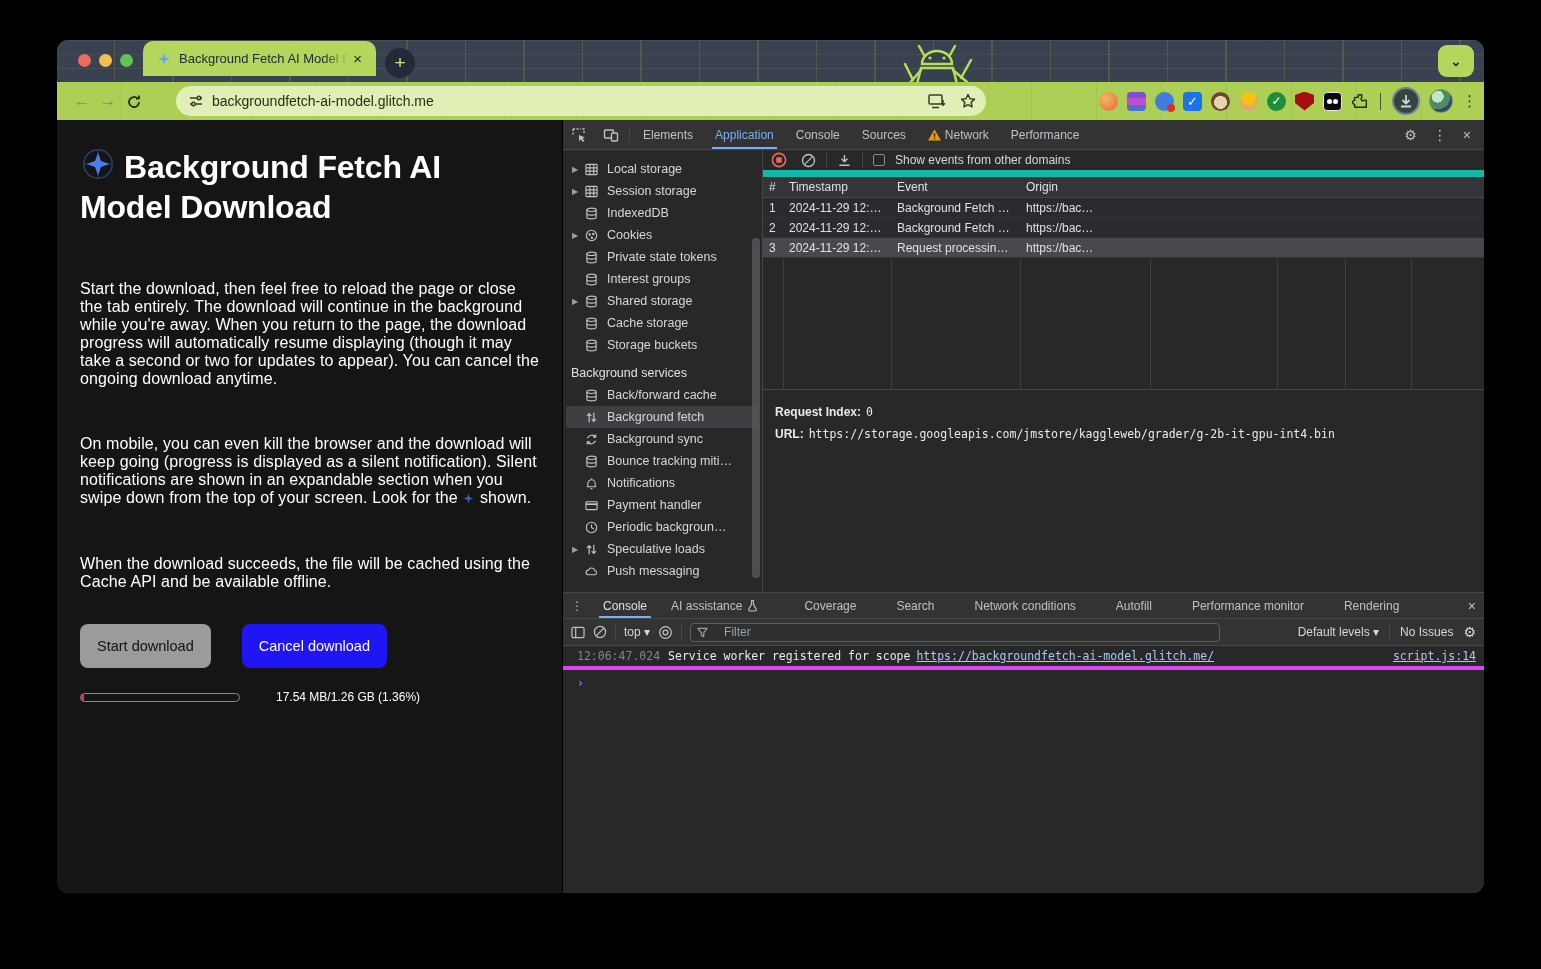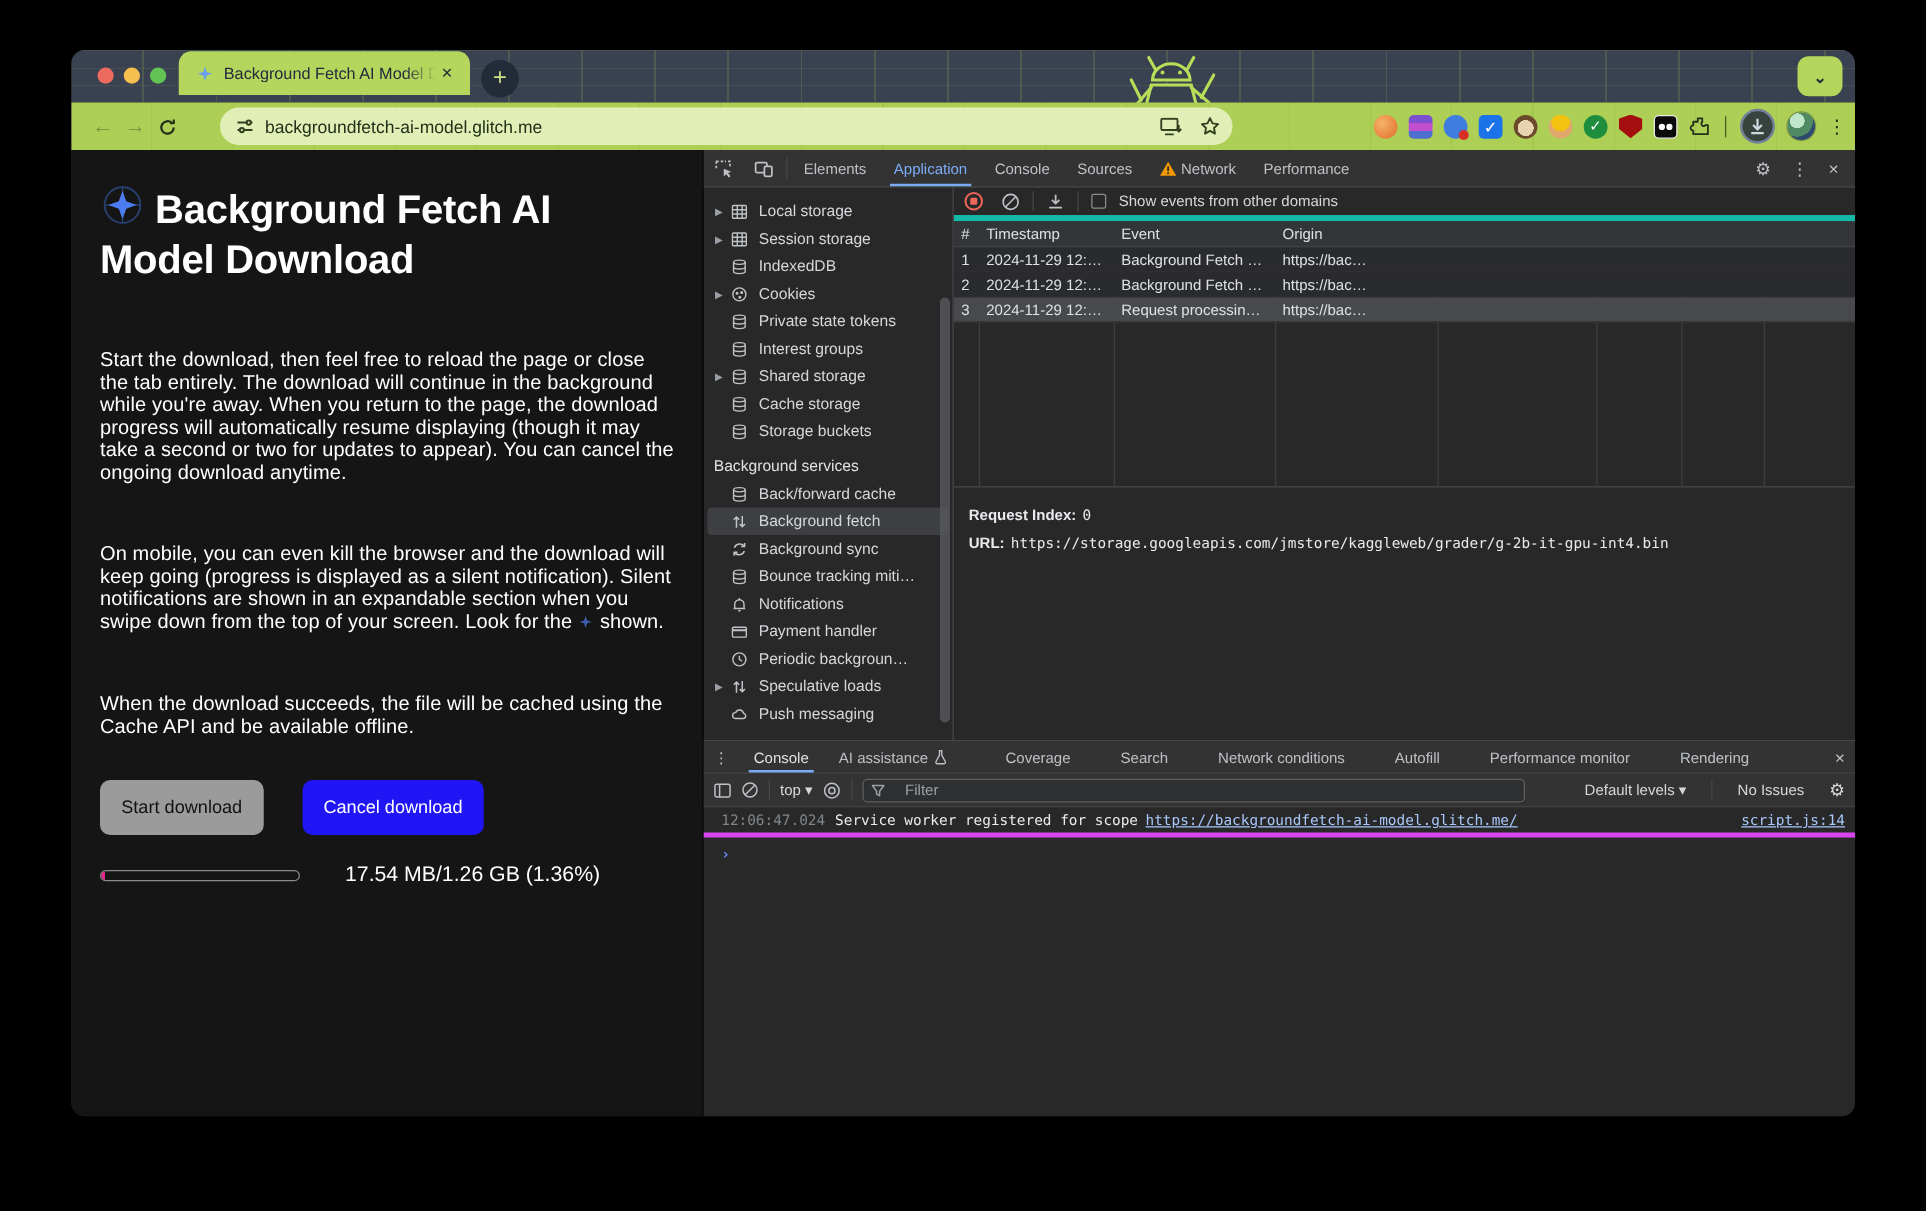--- a/index.html
+++ b/index.html
@@ -48,21 +48,21 @@
   .sparkle { display:inline-block; vertical-align:-4px; margin-right:8px; }
   .page p { font-size:16px; line-height:18px; width:460px; letter-spacing:.1px; }
   .p1 { margin-top:53px; } .p2 { margin-top:47px; } .p3 { margin-top:48px; }
   .btnrow { margin-top:33px; display:flex; gap:31px; align-items:center; }
   .btn { border:none; border-radius:8px; font-size:14.5px; padding:14px 17px; font-family:inherit; }
   .btn.start { background:#9b9b9b; color:#111; }
   .btn.cancel { background:#2015f5; color:#fff; }
   .progressrow { margin-top:22px; display:flex; align-items:center; gap:36px; }
   .pbar { width:160px; height:9px; border:1.5px solid #8a8a8a; border-radius:6px; background:#151515; overflow:hidden; }
   .pbar-fill { height:100%; background:#e9258e; border-radius:6px 0 0 6px; }
-  .ptext { font-size:17px; color:#fff; }
+  .ptext { font-size:12px; color:#fff; }
 
   
   .devtools { flex:1; background:#282828; color:#dfe1e5; display:flex; flex-direction:column; font-size:12px; position:relative; }
   .dt-tabs { height:30px; background:#333333; border-bottom:1px solid #474747; display:flex; align-items:stretch; }
   .dt-tool-ico { display:flex; align-items:center; padding:0 8px; color:#bdc1c6; }
   .dt-vdiv { width:1px; background:#474747; margin:6px 2px; }
   .dt-tab { display:flex; align-items:center; gap:4px; padding:0 11px; color:#bdc1c6; position:relative; white-space:nowrap; }
   .dt-tab.active { color:#7cacf8; }
   .dt-tab.active::after { content:""; position:absolute; left:8px; right:8px; bottom:0; height:2px; background:#7cacf8; }
   .dt-tabs-right { margin-left:auto; display:flex; align-items:center; gap:2px; padding-right:6px; color:#bdc1c6; }
@@ -72,21 +72,21 @@
   .dt-sidebar { width:200px; border-right:1px solid #474747; position:relative; padding-top:8px; overflow:hidden; }
   .sb-item { height:22px; display:flex; align-items:center; padding-left:6px; color:#d5d7da; font-size:12.5px; white-space:nowrap; }
   .sb-item .arrow { width:12px; font-size:8px; color:#9aa0a6; flex:0 0 12px; text-align:center; }
   .sb-item .noarrow { width:12px; flex:0 0 12px; }
   .sb-item .sbico { width:16px; margin:0 8px 0 2px; color:#c0c3c7; display:flex; justify-content:center; }
   .sb-item.sel { background:#3d3f42; border-radius:3px; margin:0 3px; padding-left:3px; }
   .sb-section { height:28px; display:flex; align-items:flex-end; padding:0 0 4px 8px; color:#dfe1e5; font-size:12.5px; }
   .sb-scroll { position:absolute; right:2px; top:88px; width:8px; height:340px; background:#56595c; border-radius:4px; opacity:.8; }
 
   .dt-panel { flex:1; display:flex; flex-direction:column; min-width:0; }
-  .ev-toolbar { height:27px; display:flex; align-items:center; gap:10px; padding:0 8px; border-bottom:5px solid #14b8a6; }
+  .ev-toolbar { height:27px; display:flex; align-items:center; gap:10px; padding:0 8px; border-bottom:7px solid #14b8a6; }
   .ev-vdiv { width:1px; height:16px; background:#474747; }
   .checkbox { width:12px; height:12px; border:1px solid #8a8d90; border-radius:2px; }
   .cb-label { color:#d5d7da; }
   .ev-table { position:relative; height:213px; border-bottom:1px solid #474747; overflow:hidden; }
   .ev-colline { position:absolute; top:0; bottom:0; width:1px; background:#3c3e41; }
   .ev-header { position:relative; height:21px; background:#333539; border-bottom:1px solid #474747; display:flex; align-items:center; }
   .ev-row { position:relative; height:20px; display:flex; align-items:center; background:#2a2b2e; border-bottom:1px solid #303134; }
   .ev-row.sel { background:#48494d; }
   .ev-cell { padding:0 6px; white-space:nowrap; overflow:hidden; flex:0 0 auto; }
   .c0{width:20px} .c1{width:108px} .c2{width:129px} .c3{width:130px}
@@ -98,21 +98,21 @@
   
   .drawer { flex:1; border-top:1px solid #474747; display:flex; flex-direction:column; }
   .dr-tabs { height:26px; background:#333333; border-bottom:1px solid #474747; display:flex; align-items:stretch; }
   .dr-tab { display:flex; align-items:center; gap:5px; padding:0 12px; color:#bdc1c6; position:relative; white-space:nowrap; }
   .dr-tab.active { color:#dfe1e5; }
   .dr-tab.active::after { content:""; position:absolute; left:8px; right:8px; bottom:0; height:2px; background:#7cacf8; }
   .dr-toolbar { height:27px; background:#333333; border-bottom:1px solid #474747; display:flex; align-items:center; gap:8px; padding:0 8px; }
   .filterbox { display:flex; align-items:center; gap:16px; flex:1; max-width:530px; height:19px; border:1px solid #5c5e61; border-radius:4px; padding:0 6px; color:#9aa0a6; background:#2e2f31; }
   .filterbox input { background:transparent; border:none; outline:none; color:#dfe1e5; font-size:12px; font-family:inherit; width:100%; }
   .filterbox input::placeholder { color:#9aa0a6; }
-  .dr-right { margin-left:auto; display:flex; align-items:center; gap:20px; color:#d5d7da;justify-content:flex-end; }
+  .dr-right { margin-left:auto; display:flex; align-items:center; gap:10px; color:#d5d7da;justify-content:flex-end; }
   .dr-body { flex:1; background:#282828; font-family:"DejaVu Sans Mono",monospace; font-size:11.5px; }
   .con-msg { display:flex; align-items:center; padding:3px 8px 3px 14px; border-bottom:4px solid #d946ef; }
   .con-time { color:#80868b; margin-right:8px; }
   .con-text { color:#e8eaed; margin-right:6px; }
   .con-link { color:#a8c7fa; text-decoration:underline; }
   .con-src { margin-left:auto; color:#a8c7fa; text-decoration:underline; }
   .con-prompt { color:#668cff; padding:6px 0 0 14px; font-weight:bold; }
 
   svg { display:block; }
   .ico { display:inline-flex; }

